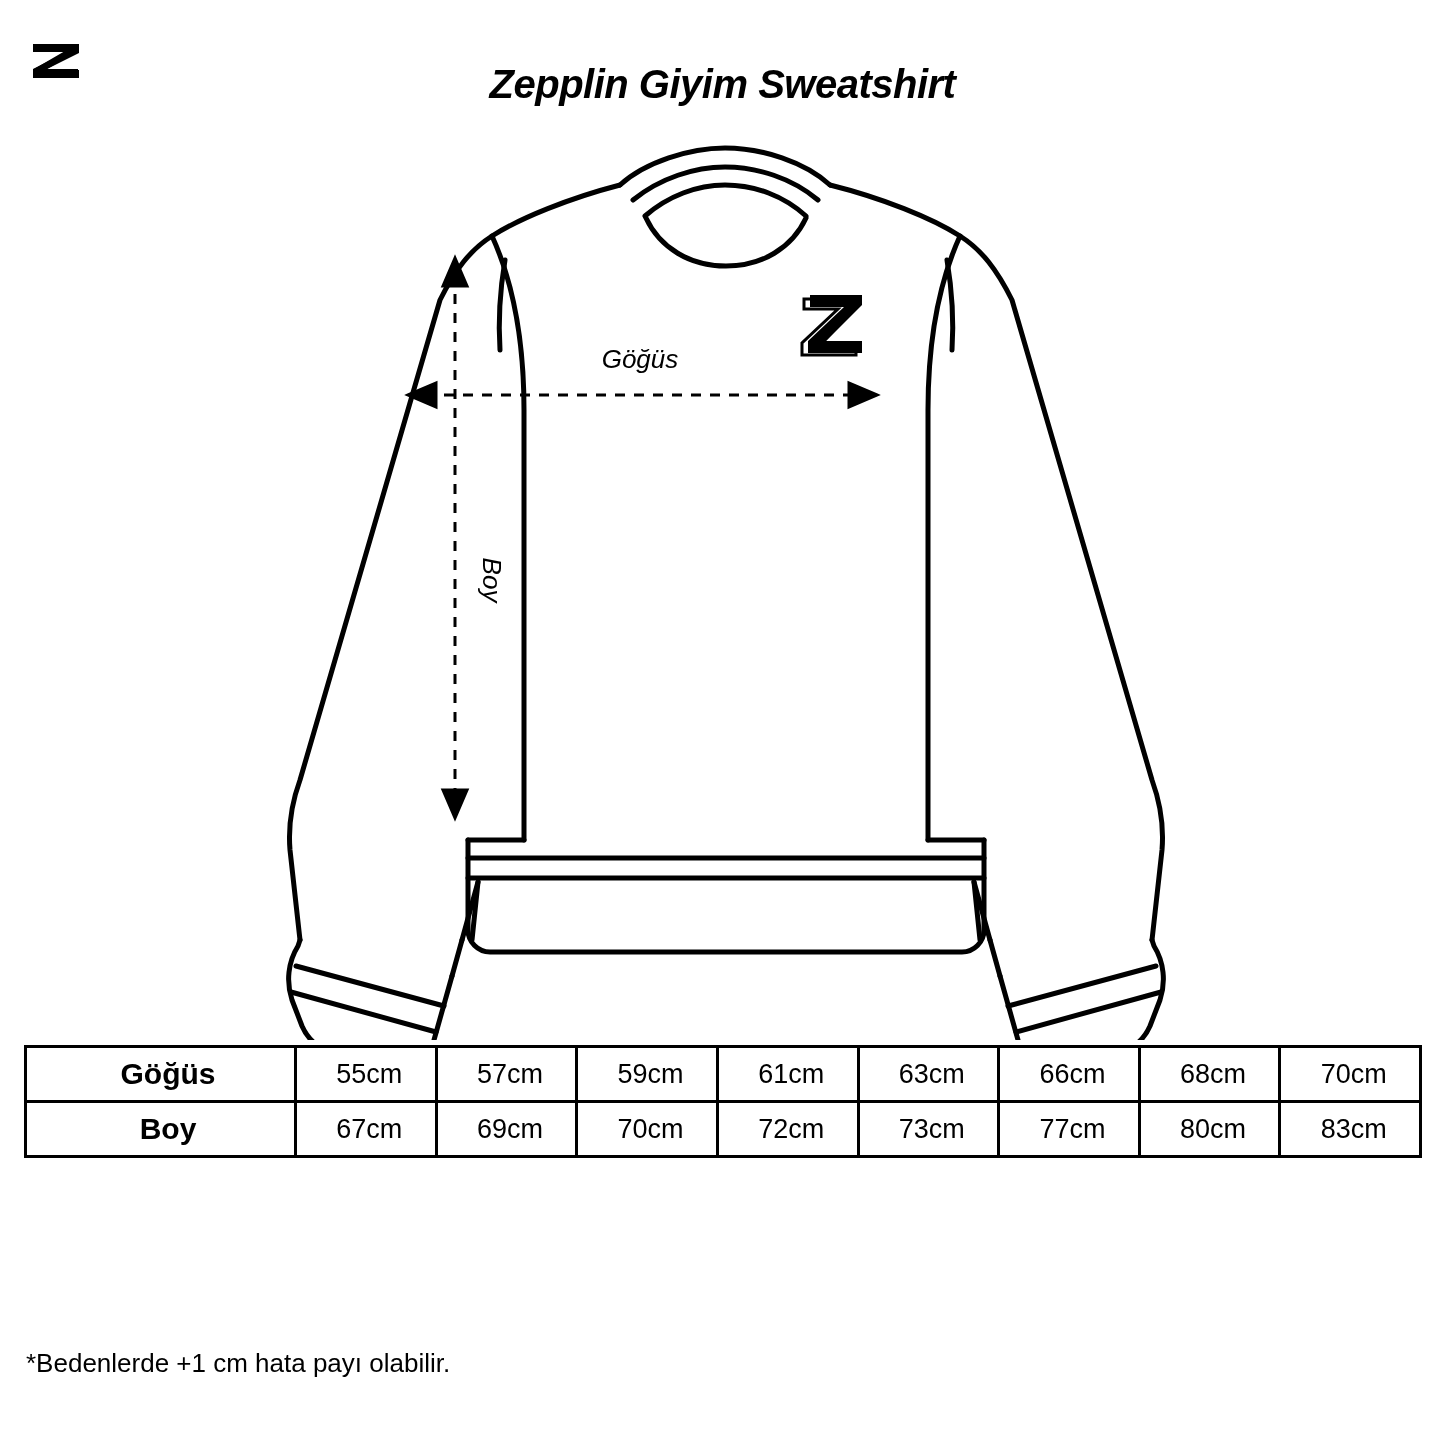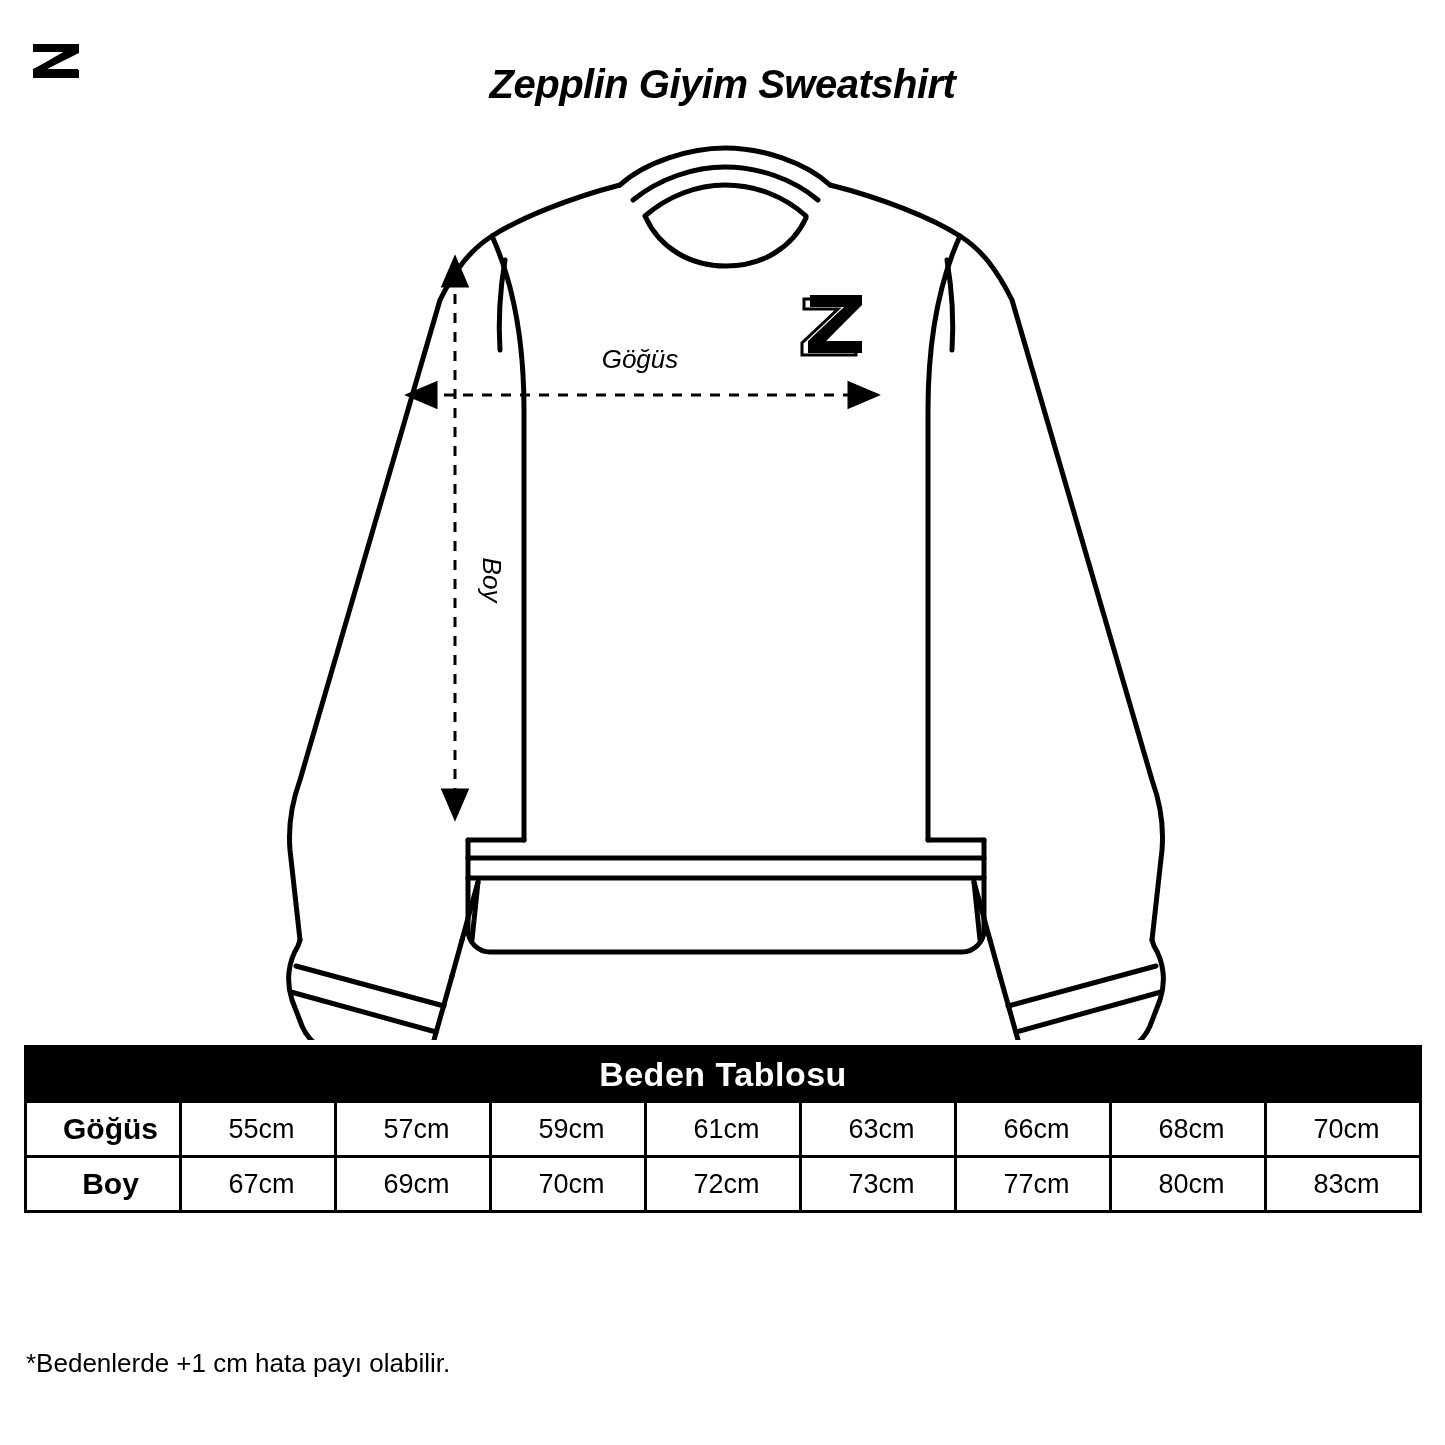--- a/index.html
+++ b/index.html
@@ -218,23 +218,20 @@
       <polygon points="455,118 443,146 467,146"></polygon>
       <polygon points="455,678 443,650 467,650"></polygon>
     </g>
     <text class="lbl" x="483" y="440" text-anchor="middle" transform="rotate(90 483 440)">Boy</text>
   </svg>
 </div>
 
 <div class="table-wrap">
   <table class="size-table">
     <thead>
-      <tr>
-        <th class="tbl-title" colspan="9">Beden Tablosu</th>
-      </tr>
     </thead>
     <tbody>
       <tr>
         <td class="row-head-cell first-col">Göğüs</td>
         <td class="val-cell">55cm</td>
         <td class="val-cell">57cm</td>
         <td class="val-cell">59cm</td>
         <td class="val-cell">61cm</td>
         <td class="val-cell">63cm</td>
         <td class="val-cell">66cm</td>

